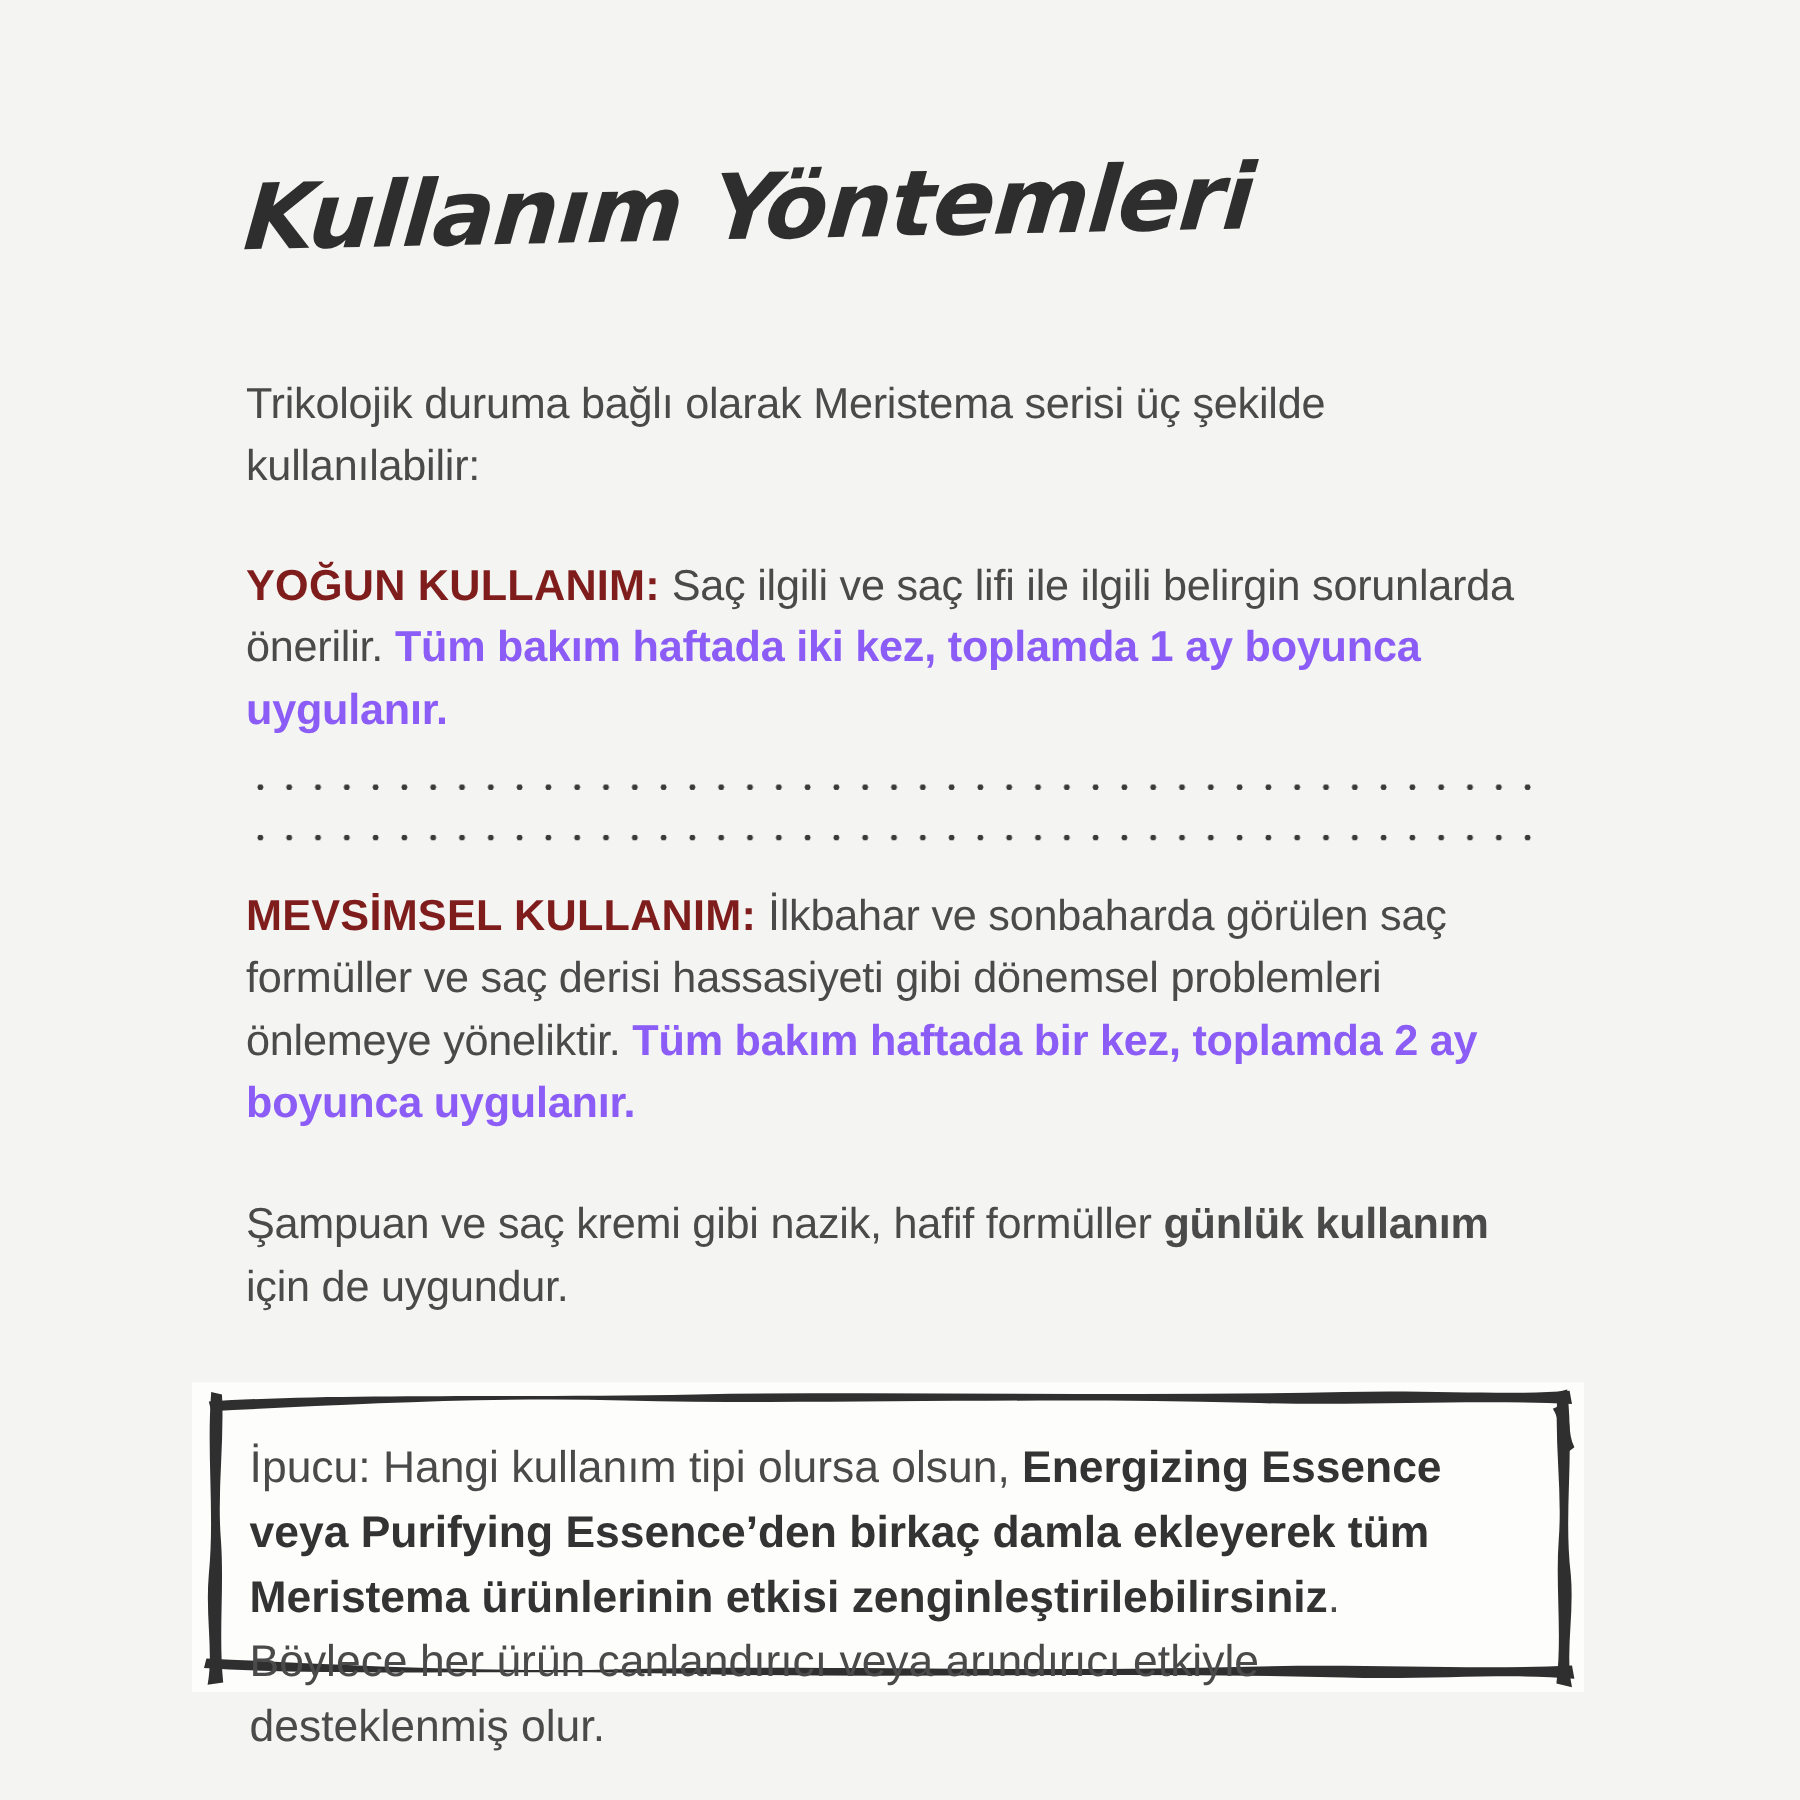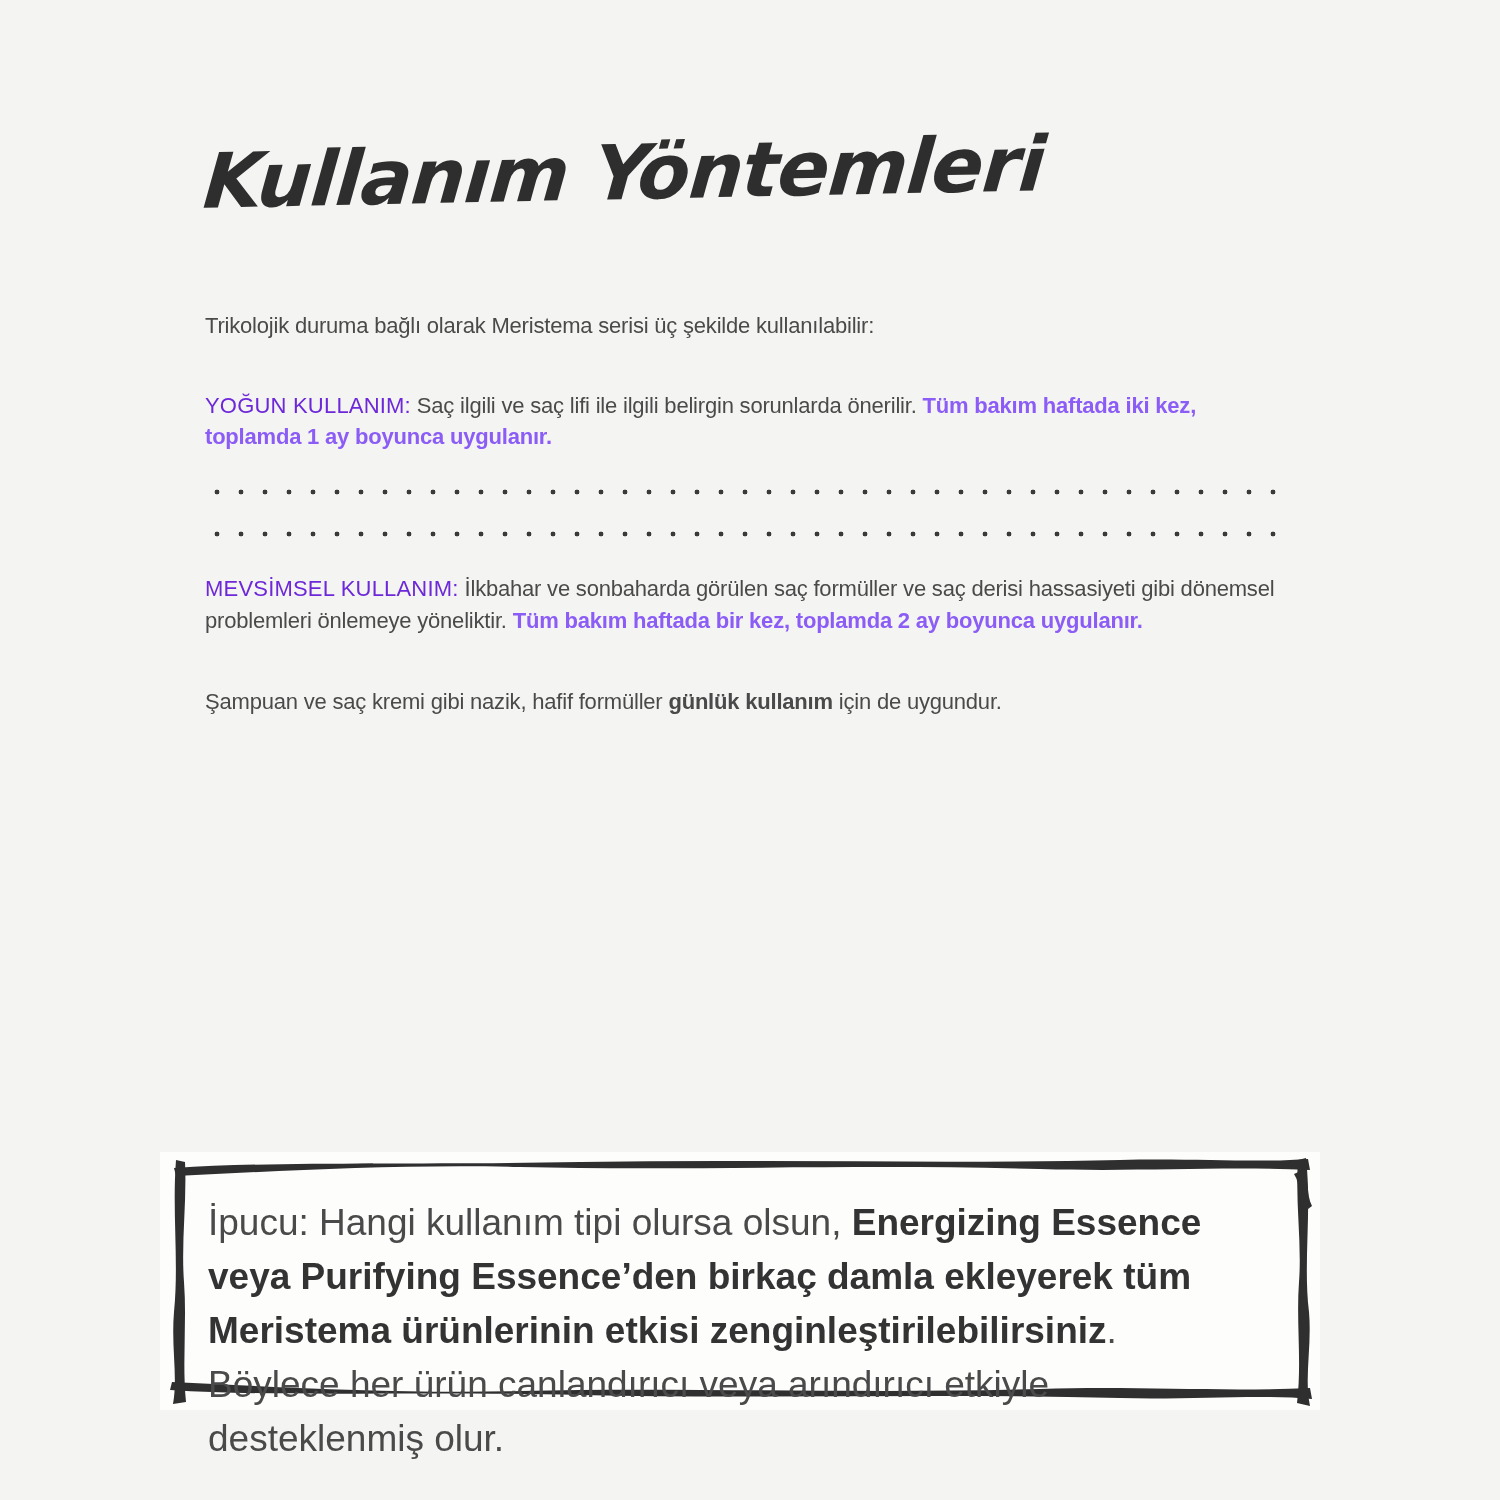--- a/index.html
+++ b/index.html
@@ -35,38 +35,38 @@
     white-space: nowrap;
   }
   .content {
     position: absolute;
     left: 205px;
     top: 310px;
     width: 1080px;
   }
   p {
     margin: 0;
-    font-size: 22px;
+    font-size: 36px;
     line-height: 1.44;
     color: #4a4a4a;
     letter-spacing: -0.2px;
   }
   .intro {
     margin-bottom: 48px;
   }
   .block {
     margin: 0;
   }
   .block b, .strong {
     font-weight: bold;
     color: #8b5cf6;
   }
   .label {
-    font-weight: normal;
-    color: #6d28d9;
+    font-weight: bold;
+    color: #7f1d1d;
     letter-spacing: 0.2px;
   }
   .dotted {
     margin: 36px 0 36px 0;
     height: 6px;
     background-image: radial-gradient(circle, #3a3a3a 2.4px, rgba(0,0,0,0) 2.6px);
     background-size: 24px 6px;
     background-repeat: repeat-x;
     background-position: 0 center;
     width: 1078px;

